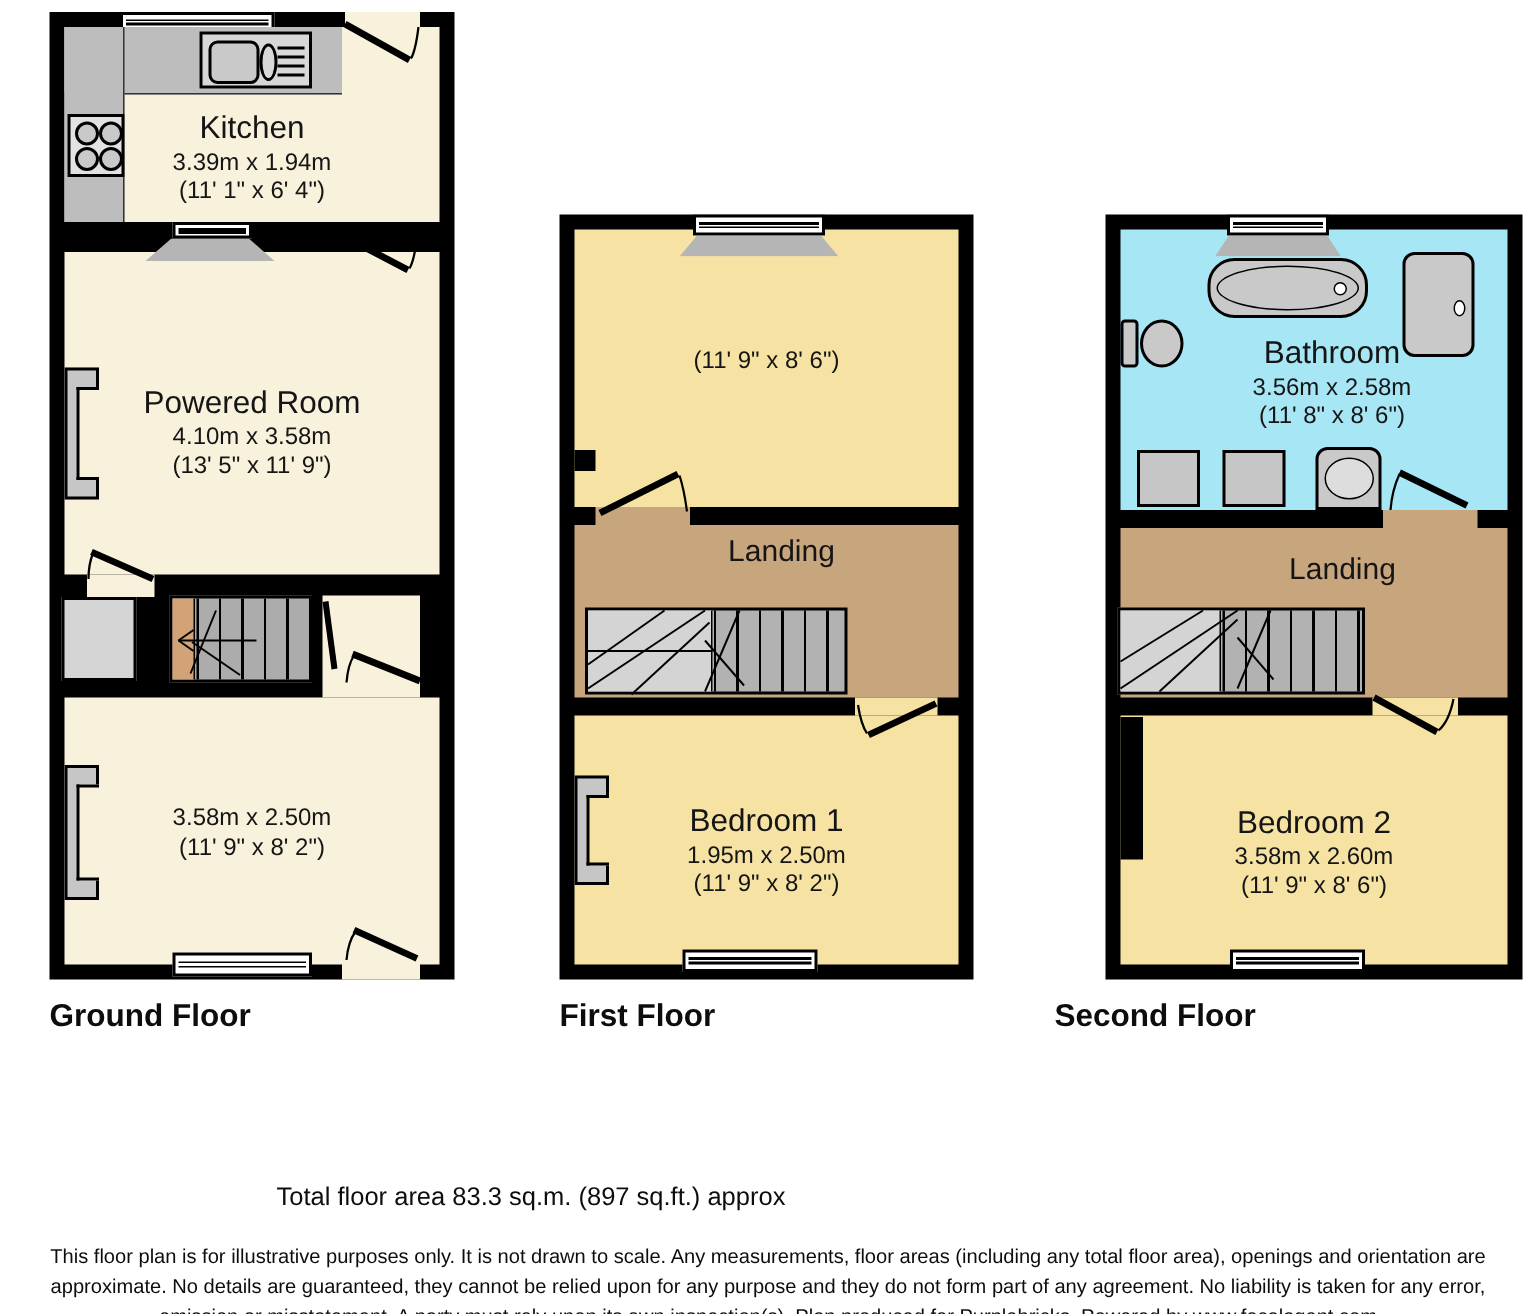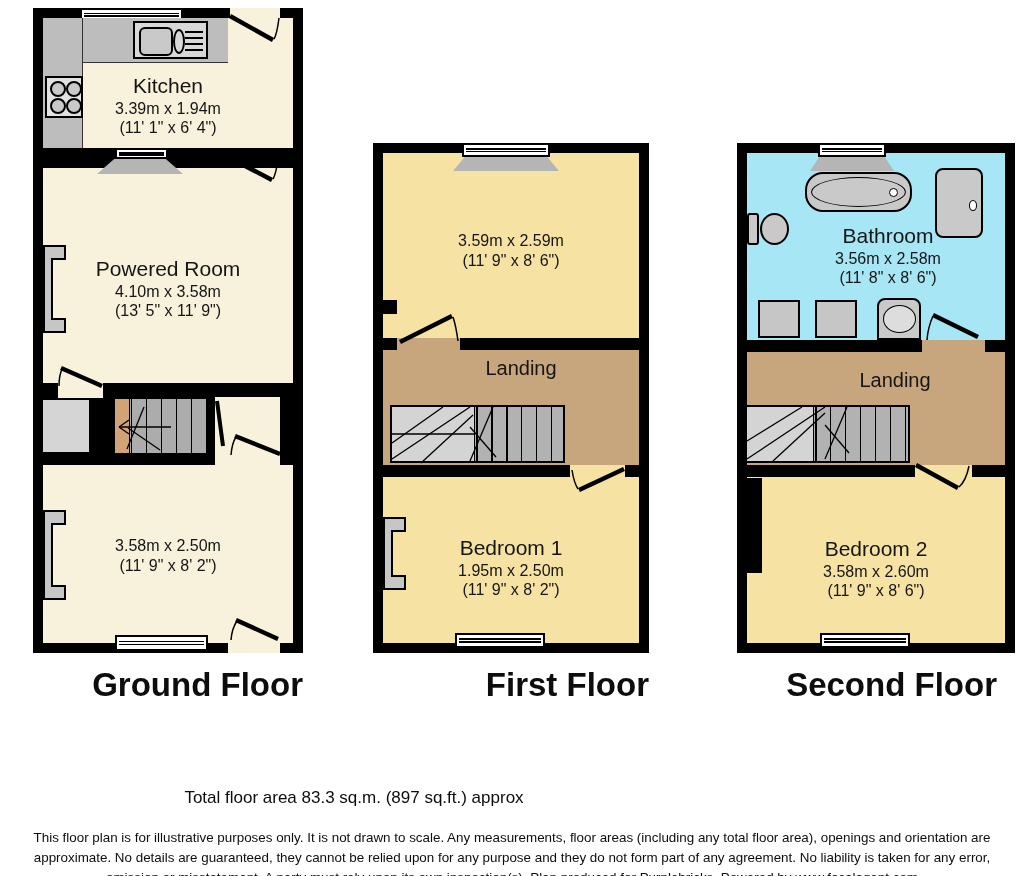--- a/index.html
+++ b/index.html
@@ -4,21 +4,21 @@
 <style>
   html,body{margin:0;padding:0;background:#fff;}
   #canvas{position:relative;width:1024px;height:876px;background:#ffffff;overflow:hidden;
           font-family:"Liberation Sans", sans-serif;color:#111;}
   .abs{position:absolute;}
   .plan{position:absolute;background:#000;}
   .room-label{position:absolute;left:0;width:100%;text-align:center;line-height:1.22;}
   .room-name{font-size:21px;color:#151515;}
   .room-dim{font-size:16px;color:#151515;}
   .landing-name{font-size:20px;color:#151515;}
-  .floor-label{position:absolute;text-align:right;font-size:33px;font-weight:bold;color:#0d0d0d;}
+  .floor-label{position:absolute;text-align:left;font-size:21px;font-weight:bold;color:#0d0d0d;}
   .win{position:absolute;background:#fff;border:2px solid #000;box-sizing:border-box;}
   .win::before{content:"";position:absolute;left:2px;right:2px;top:30%;height:1.5px;background:#000;}
   .win::after{content:"";position:absolute;left:2px;right:2px;top:58%;height:1.5px;background:#000;}
   .trap{position:absolute;background:#b5b5b5;clip-path:polygon(11% 0,89% 0,100% 100%,0 100%);}
   .fp{position:absolute;background:#c6c6c6;border:2px solid #000;box-sizing:border-box;}
   .fp-in{position:absolute;right:-2px;top:11px;bottom:11px;width:13px;border:2px solid #000;border-right:none;}
   .treads{background-image:repeating-linear-gradient(to right,#000 0 1.5px,transparent 1.5px 15px);}
   svg.overlay{position:absolute;left:0;top:0;}
   .footer-total{position:absolute;font-size:17px;color:#0d0d0d;}
   .footer-disc{position:absolute;font-size:13.4px;line-height:1.5;text-align:center;color:#0d0d0d;}
@@ -145,21 +145,20 @@
           <path d="M19,316 L97,264"></path>
           <path d="M19,300 L70,264"></path>
           <path d="M48,320 L100,272"></path>
           <path d="M120,264 L97,318"></path>
           <path d="M97,284 L123,314"></path>
         </g>
       </g>
     </svg>
 
     <div class="room-label" style="top:88px;">
-      <div class="room-dim">3.59m x 2.59m</div>
       <div class="room-dim">(11' 9" x 8' 6")</div>
     </div>
     <div class="room-label" style="top:213px;padding-left:20px;box-sizing:border-box;">
       <div class="landing-name">Landing</div>
     </div>
     <div class="room-label" style="top:392px;">
       <div class="room-name">Bedroom 1</div>
       <div class="room-dim">1.95m x 2.50m</div>
       <div class="room-dim">(11' 9" x 8' 2")</div>
     </div>
@@ -224,18 +223,18 @@
     </div>
     <div class="room-label" style="top:393px;">
       <div class="room-name">Bedroom 2</div>
       <div class="room-dim">3.58m x 2.60m</div>
       <div class="room-dim">(11' 9" x 8' 6")</div>
     </div>
   </div>
 
   <div class="floor-label" style="left:33px;top:666px;width:270px;">Ground Floor</div>
   <div class="floor-label" style="left:373px;top:666px;width:276px;">First Floor</div>
-  <div class="floor-label" style="left:719px;top:666px;width:278px;">Second Floor</div>
+  <div class="floor-label" style="left:703px;top:666px;width:278px;">Second Floor</div>
 
   <div class="footer-total" style="left:4px;top:788px;width:700px;text-align:center;">Total floor area 83.3 sq.m. (897 sq.ft.) approx</div>
   <div class="footer-disc" style="left:7px;top:828px;width:1010px;">This floor plan is for illustrative purposes only. It is not drawn to scale. Any measurements, floor areas (including any total floor area), openings and orientation are approximate. No details are guaranteed, they cannot be relied upon for any purpose and they do not form part of any agreement. No liability is taken for any error, omission or misstatement. A party must rely upon its own inspection(s). Plan produced for Purplebricks. Powered by www.focalagent.com</div>
 
 </div>
 
 </body></html>

